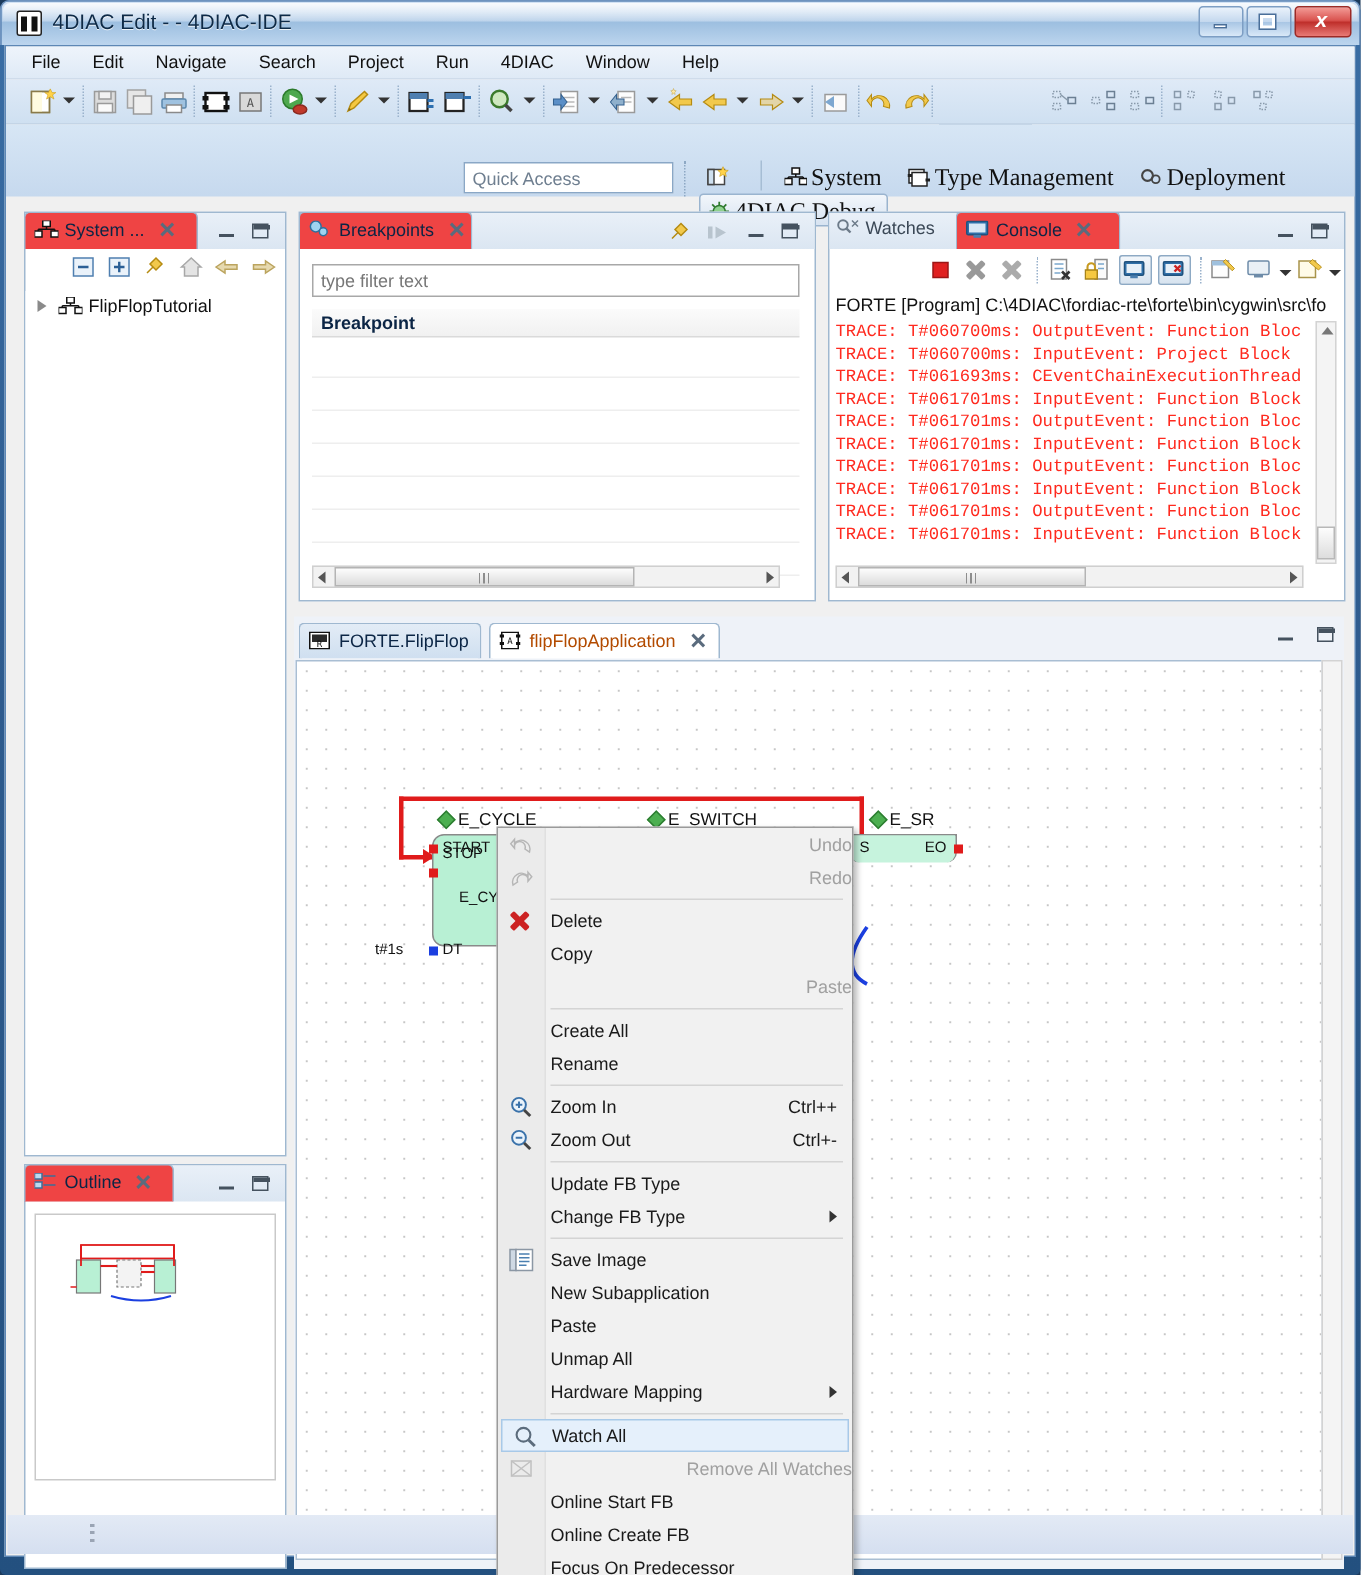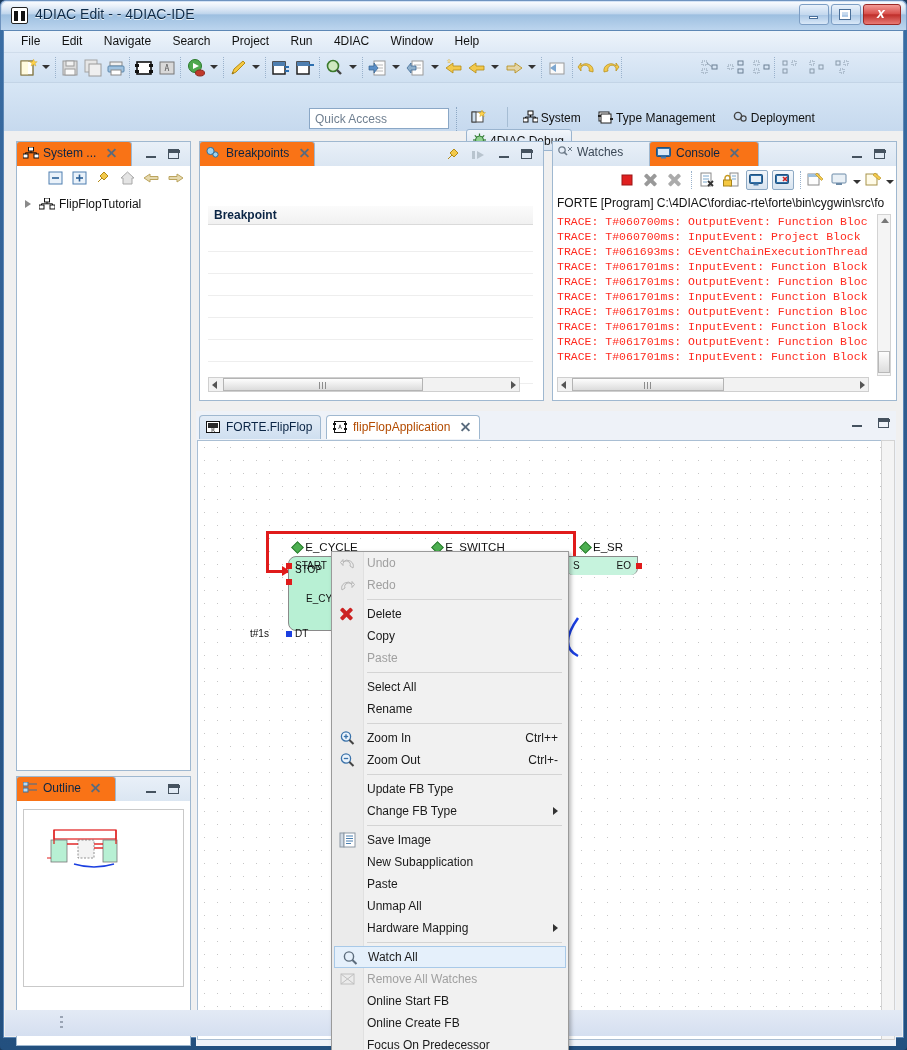--- a/index.html
+++ b/index.html
@@ -113,40 +113,40 @@
   }
   #qa-sep{ position:absolute; left:452px; top:76px; width:1px; height:24px;
     border-left:1px dotted #8da8c4;}
 
   
   #persp{
     position:absolute; left:462px; top:76px; height:24px;
   }
   .persp-btn{
     display:inline-block; height:22px; padding:3px 7px 0 5px; margin-right:2px;
-    font-size:12px; color:#111; vertical-align:top;
+    font-size:16px; color:#111; vertical-align:top;font-family:Liberation Serif, serif;
   }
   .persp-btn.active{
     background:linear-gradient(to bottom,#f2f6fb,#d7e3f1);
     border:1px solid #9ab4cf; border-radius:3px;
   }
   .persp-ico{ display:inline-block; width:15px; height:14px; vertical-align:-2px; margin-right:3px; position:relative;}
 
   
   .view{
     position:absolute; background:#fff;
     border:1px solid #9fb8d0;
   }
   .view-head{
     position:absolute; left:0; top:0; right:0; height:24px;
     background:linear-gradient(to bottom,#e9f0f8,#dbe6f2);
   }
   .view-tab{
     position:absolute; left:0; top:0; height:25px;
-    background:#f97316;
+    background:#ef4444;
     border:1px solid #9fb8d0; border-bottom:none;
     border-radius:4px 4px 0 0;
     padding:4px 8px 0 6px; font-size:12px; color:#0b2545; white-space:nowrap;
   }
   .view-tab .ttl{ vertical-align:top; }
   .close-x{
     display:inline-block; width:11px;height:11px; margin-left:6px; vertical-align:-1px;
     position:relative;
   }
   .close-x:before,.close-x:after{
@@ -302,21 +302,21 @@
     z-index:50;
   }
   #ctx .gutter{
     position:absolute; left:0; top:0; width:32px; height:100%;
     background:#ebebeb; border-right:1px solid #e0e0e0;
   }
   .ctx-item{
     position:relative; height:22px; line-height:22px;
     padding-left:35px; font-size:12px; color:#1a1a1a; white-space:nowrap;
   }
-  .ctx-item.disabled{ color:#a0a0a0; }
+  .ctx-item.disabled{ color:#a0a0a0;text-align:right; }
   .ctx-item.sel{
     background:#e5f0fb; border:1px solid #a8c9e8; height:22px; line-height:20px;
     margin:0 2px; padding-left:33px;
   }
   .ctx-item .accel{ position:absolute; right:10px; top:0; font-size:12px; color:#1a1a1a;}
   .ctx-item .sub{ position:absolute; right:10px; top:7px; width:0;height:0;
     border-top:4px solid transparent;border-bottom:4px solid transparent;border-left:5px solid #333;}
   .ctx-sep{ height:1px; margin:3px 6px 3px 35px; background:#d4d4d4; }
   .ctx-ico{ position:absolute; left:7px; top:3px; width:17px; height:16px; }
 
@@ -731,20 +731,23 @@
             <polygon points="7,4 14,8 7,12" fill="#b8c4ce"></polygon>
           </svg>
       </div>
       <div class="vmin" style="left:298px;">
           <i></i>
         </div>
       <div class="vmax" style="left:320px;">
           <i></i>
         </div>
 
+      <div id="bp-filter" title="type filter text">
+        <span>type filter text</span>
+      </div>
       <div id="bp-colhead">Breakpoint</div>
       <div class="bp-row" style="top:88px"></div>
       <div class="bp-row" style="top:110px"></div>
       <div class="bp-row" style="top:132px"></div>
       <div class="bp-row" style="top:154px"></div>
       <div class="bp-row" style="top:176px"></div>
       <div class="bp-row" style="top:198px"></div>
       <div class="bp-row" style="top:220px"></div>
       <div id="bp-hscroll">
         <span class="sb-arr l"></span>
@@ -760,21 +763,21 @@
       <div style="position:absolute;left:4px;top:3px;font-size:12px;color:#3b4856">
         <span class="sysico">
           <svg width="16" height="12" viewBox="0 0 16 12">
               <circle cx="5" cy="4" r="3.2" fill="none" stroke="#6d7b89" stroke-width="1.3"></circle>
               <line x1="7.4" y1="6.4" x2="10" y2="9" stroke="#6d7b89" stroke-width="1.6"></line>
               <line x1="11" y1="1" x2="15" y2="5" stroke="#6d7b89"></line>
               <line x1="15" y1="1" x2="11" y2="5" stroke="#6d7b89"></line>
             </svg>
         </span><span>Watches</span>
       </div>
-      <div class="view-tab" style="left:96px;top:-1px;width:110px">
+      <div class="view-tab" style="left:84px;top:-1px;width:110px">
         <span class="sysico">
           <svg width="15" height="12" viewBox="0 0 15 12">
               <rect x="0.5" y="0.5" width="14" height="9" rx="1" fill="#2f6fa8" stroke="#20527e"></rect>
               <rect x="2" y="2" width="11" height="6" fill="#d8e8f5"></rect>
               <rect x="5" y="9.5" width="5" height="2" fill="#4a7fb0"></rect>
             </svg>
         </span><span class="ttl">Console</span>
         <span class="close-x"></span>
       </div>
       <div class="vmin" style="left:298px;">
@@ -1037,21 +1040,21 @@
         <span>Delete</span>
       </div>
       <div class="ctx-item">
         <span>Copy</span>
       </div>
       <div class="ctx-item disabled">
         <span>Paste</span>
       </div>
       <div class="ctx-sep"></div>
       <div class="ctx-item">
-        <span>Select All</span>
+        <span>Create All</span>
       </div>
       <div class="ctx-item">
         <span>Rename</span>
       </div>
       <div class="ctx-sep"></div>
       <div class="ctx-item">
         <span class="ctx-ico">
           <svg width="17" height="16" viewBox="0 0 17 16">
               <circle cx="7" cy="6.5" r="4.6" fill="#eaf3fb" stroke="#3a72aa" stroke-width="1.3"></circle>
               <line x1="10.4" y1="10" x2="14.5" y2="14" stroke="#444" stroke-width="2"></line>

